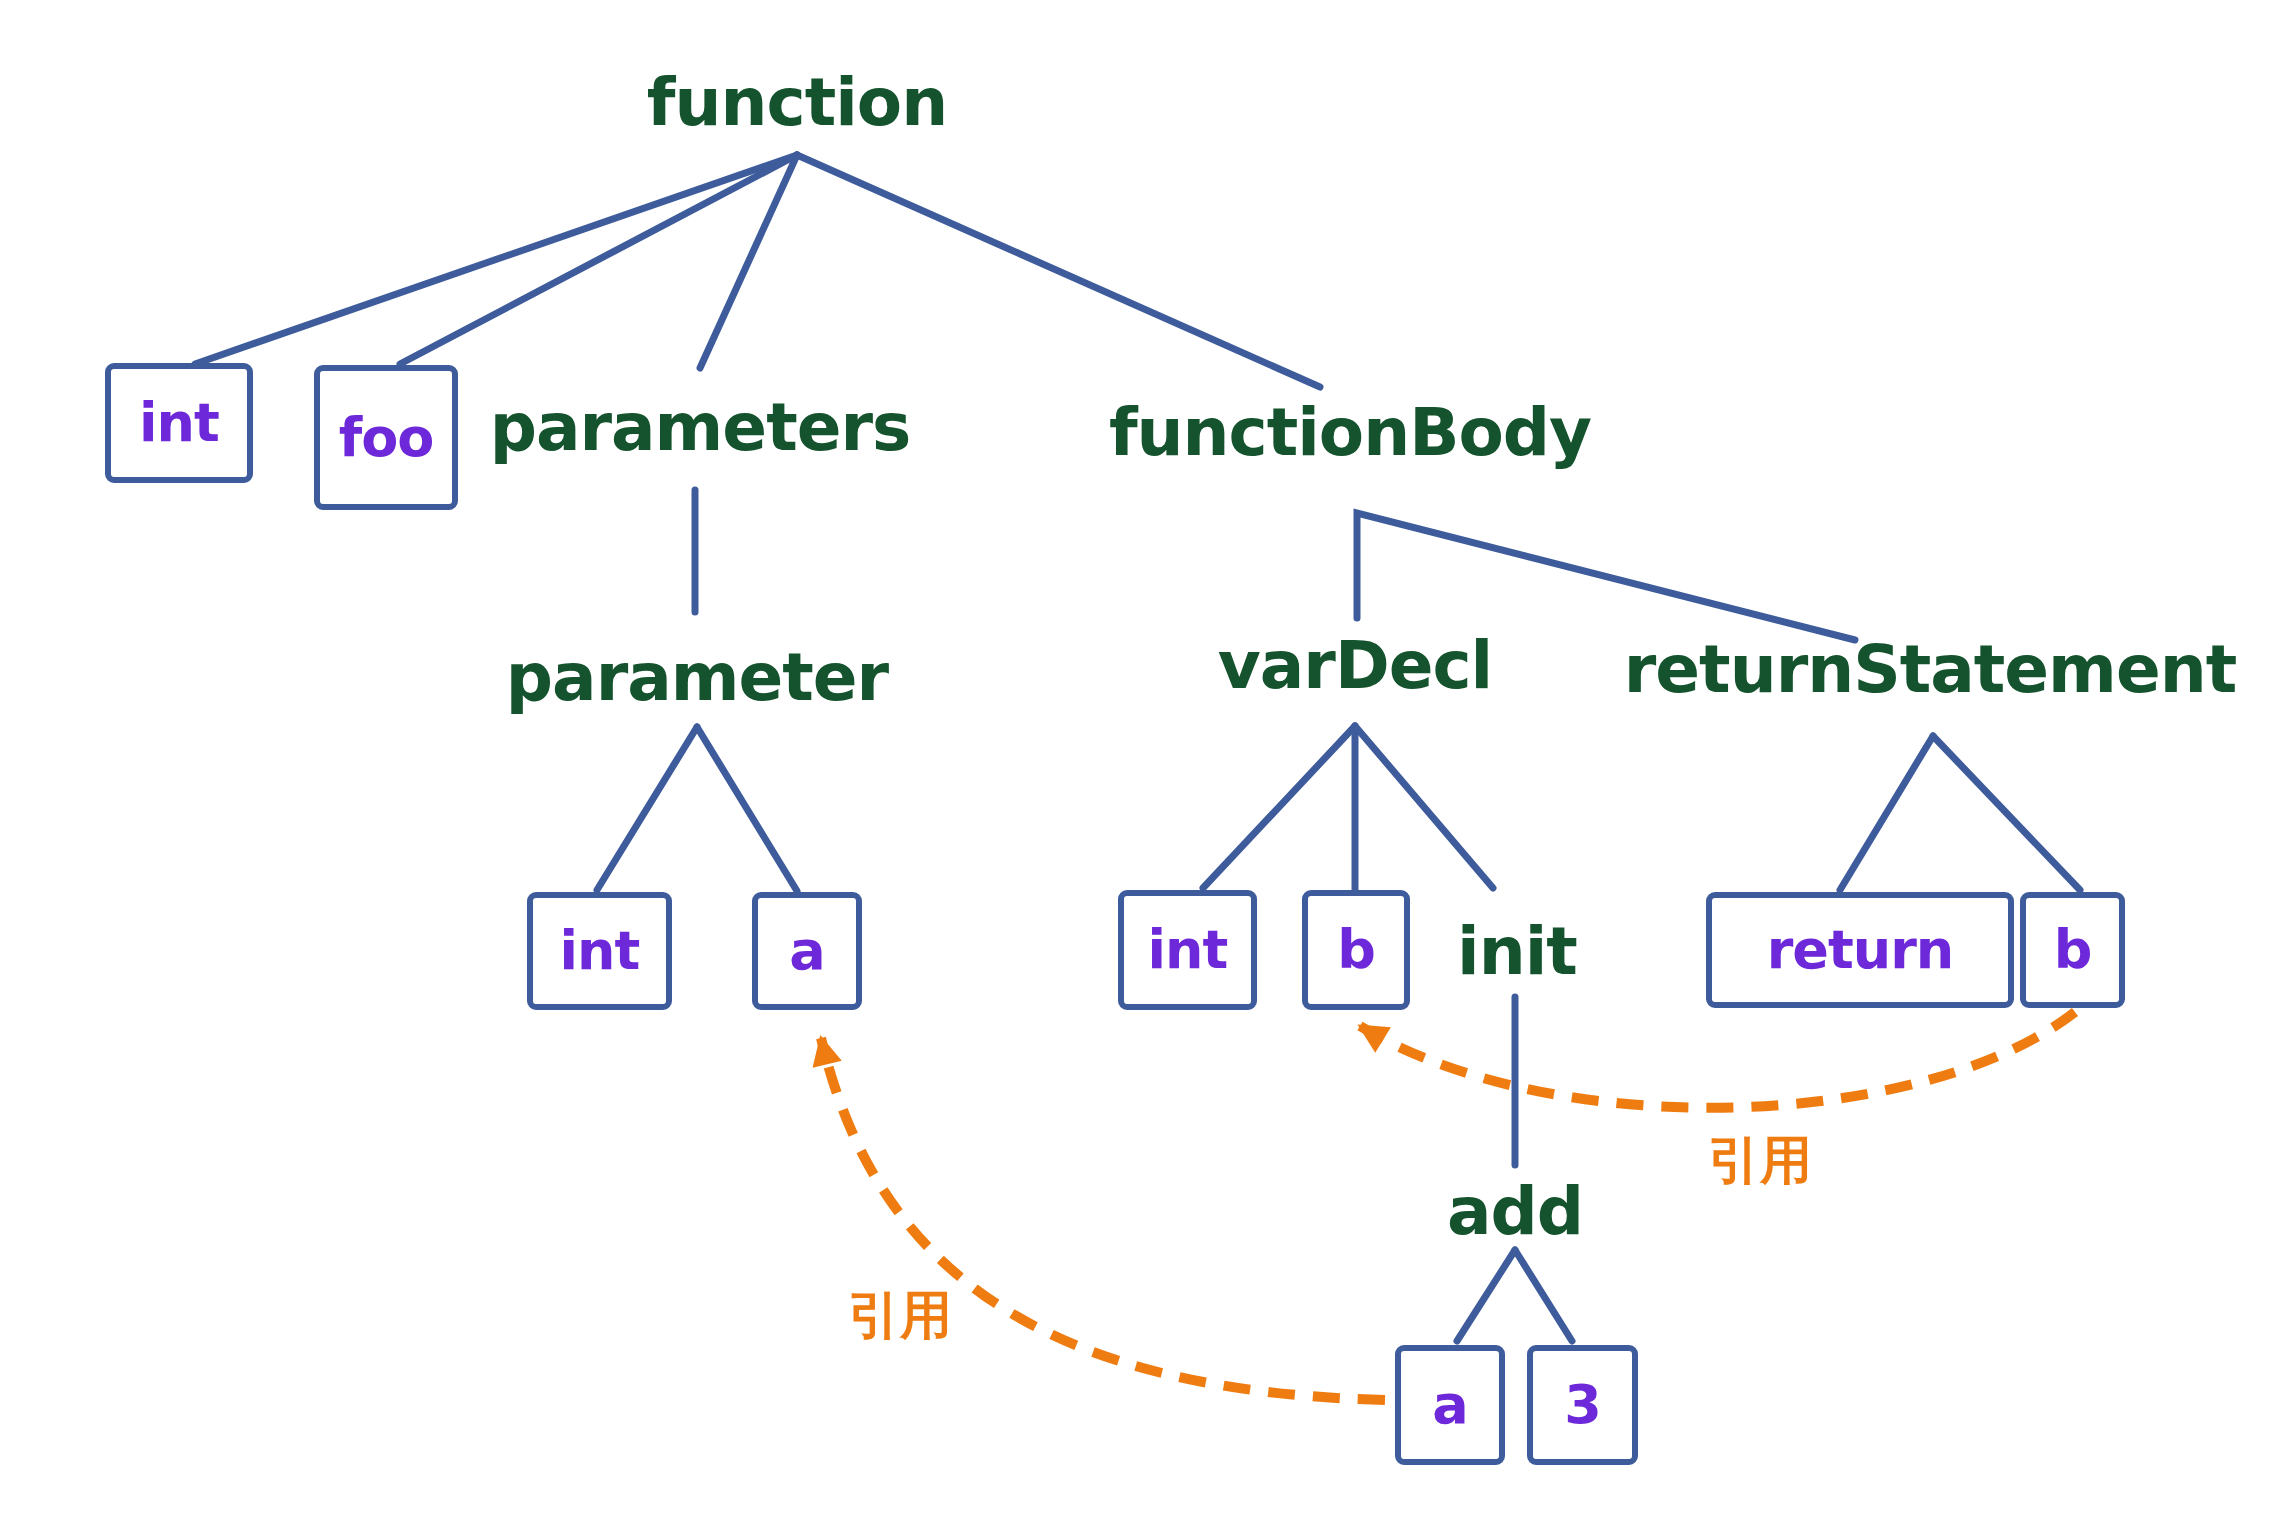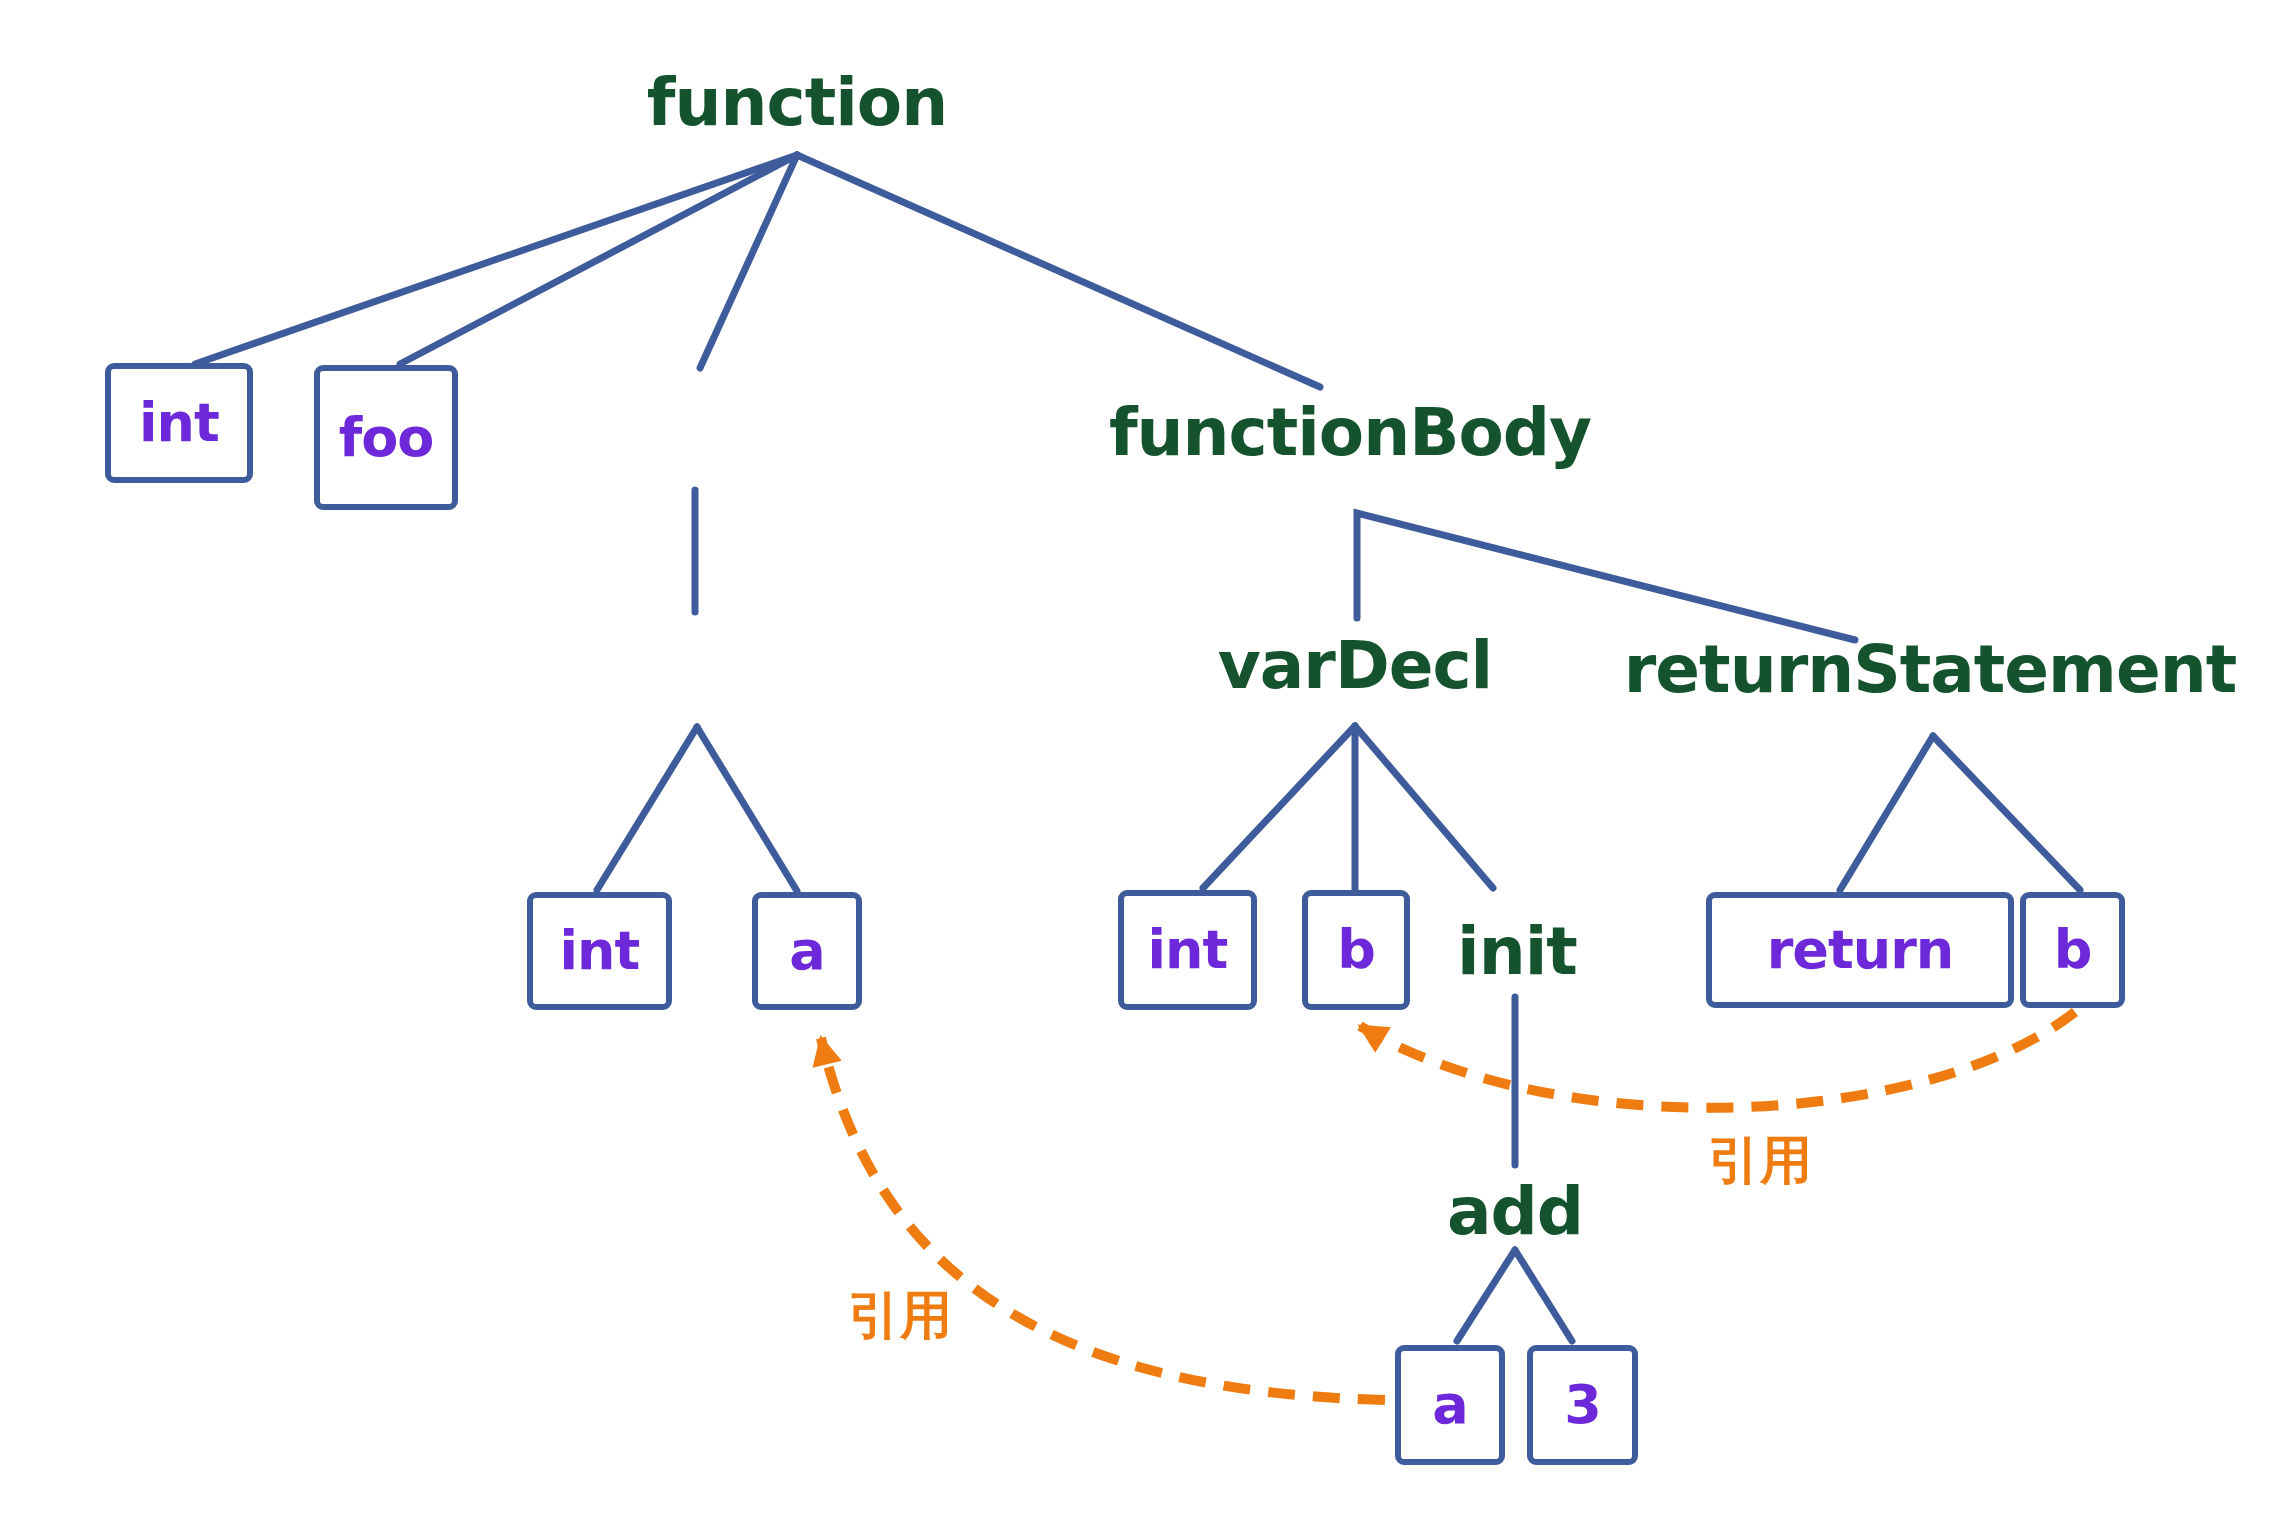--- a/index.html
+++ b/index.html
@@ -73,21 +73,23 @@
       <path d="M1515,1250 L1572,1341"></path>
     </g>
 
     <g stroke="#ef7c11" stroke-width="10" fill="none" stroke-dasharray="27 18">
       <path d="M2075,1012 C1920,1132 1550,1142 1360,1026" marker-end="url(#arrow)"></path>
       <path d="M1385,1400 C1070,1392 880,1290 821,1038" marker-end="url(#arrow)"></path>
     </g>
   </svg>
 
   <div class="lbl" style="left:797px;top:103px;">function</div>
+  <div class="lbl" style="left:700px;top:428px;">parameters</div>
   <div class="lbl" style="left:1350px;top:433px;">functionBody</div>
+  <div class="lbl" style="left:697px;top:678px;">parameter</div>
   <div class="lbl" style="left:1355px;top:666px;">varDecl</div>
   <div class="lbl" style="left:1930px;top:670px;">returnStatement</div>
   <div class="lbl" style="left:1517px;top:952px;">init</div>
   <div class="lbl" style="left:1515px;top:1212px;">add</div>
 
   <div class="box" style="left:105px;top:363px;width:148px;height:120px;">
     <span>int</span>
   </div>
   <div class="box" style="left:314px;top:365px;width:144px;height:145px;">
     <span>foo</span>

